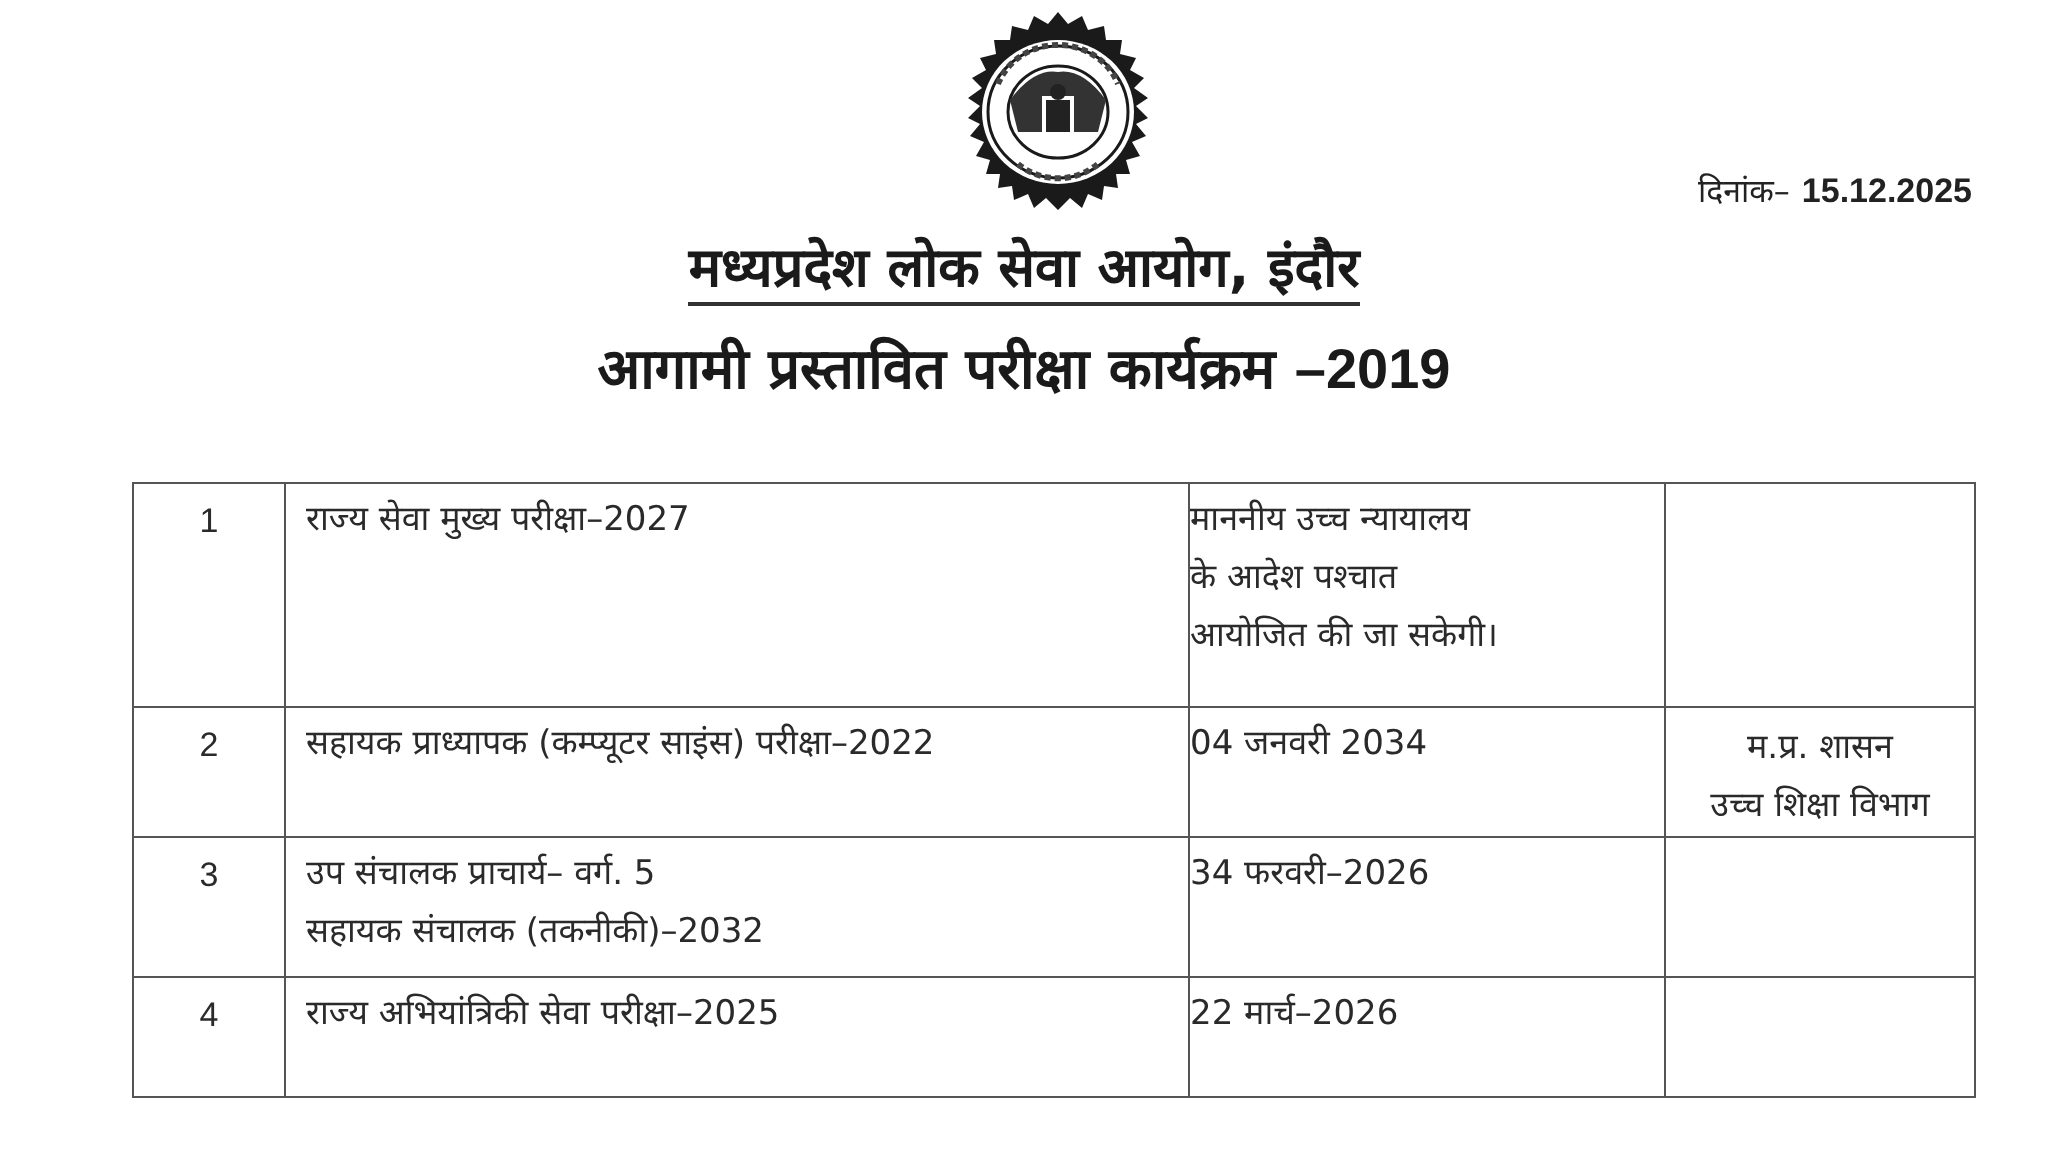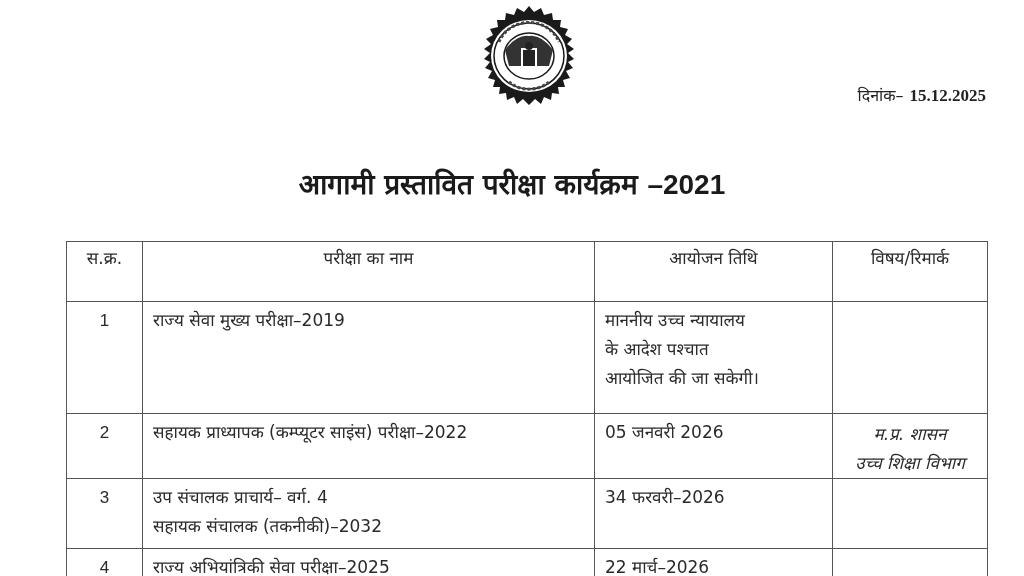--- a/index.html
+++ b/index.html
@@ -11,21 +11,21 @@
     }
     .page { position: relative; width: 1024px; height: 576px; }
 
     .emblem {
       position: absolute; left: 474px; top: 6px; width: 110px; height: 100px;
     }
     .date-line {
       position: absolute; right: 38px; top: 84px;
       font-size: 16px; color: #222;
     }
-    .date-line .date-val { font-family: Liberation Serif, serif; font-weight: bold; font-size: 17px; margin-left: 6px; }
+    .date-line .date-val { font-family: Liberation Sans, sans-serif; font-weight: bold; font-size: 17px; margin-left: 6px; }
 
     .title1 {
       position: absolute; left: 0; width: 1024px; top: 114px;
       text-align: center; font-weight: bold; font-size: 27px; color: #1a1a1a;
     }
     .title1 span { border-bottom: 2px solid #333; padding-bottom: 1px; }
     .title2 {
       position: absolute; left: 0; width: 1124px; top: 164px;
       text-align: center; font-weight: bold; font-size: 28px; color: #1a1a1a;
       padding-right: 100px;
@@ -40,25 +40,25 @@
     table.schedule td, table.schedule th {
       border: 1.5px solid #555;
       vertical-align: top;
       font-size: 17px; font-weight: normal;
       line-height: 29px;
       color: #2a2a2a;
     }
     table.schedule th { text-align: center; padding-top: 2px; }
     .c1 { width: 76px; text-align: center; }
     .c2 { width: 452px; padding-left: 10px; }
-    .c3 { width: 238px; padding-left: 10px; }
+    .c3 { width: 238px; }
     .c4 { width: 155px; text-align: center; }
     .num { font-family: "Liberation Sans", sans-serif; text-align: center; padding-top: 4px; }
     .txt { padding-top: 4px; }
-    .remark { font-size: 15px; line-height: 22px; padding-top: 6px; font-style: italic; }
+    .remark { font-size: 15px; line-height: 22px; padding-top: 6px; }
     tr.h-head { height: 60px; }
     tr.h-r1 { height: 112px; }
     tr.h-r2 { height: 50px; }
     tr.h-r3 { height: 70px; }
     tr.h-r4 { height: 60px; }
   </style>
 </head>
 <body>
 
 <div class="page">
@@ -78,66 +78,63 @@
         <path d="M-30,-14 A32 30 0 0 1 30,-14" fill="none" stroke="#444" stroke-width="3" stroke-dasharray="3,2"></path>
         <path d="M-20,26 A30 28 0 0 0 20,26" fill="none" stroke="#444" stroke-width="3" stroke-dasharray="3,2"></path>
       </g>
     </svg>
   </div>
 
   <div class="date-line">
     <span>दिनांक–</span><span class="date-val">15.12.2025</span>
   </div>
 
+  <div class="title1">
+    <span>मध्यप्रदेश लोक सेवा आयोग, इंदौर</span>
+  </div>
 
   <div class="title2">
     <span>आगामी प्रस्तावित परीक्षा कार्यक्रम</span>
-    <span class="yr">–2021</span>
+    <span class="yr">–2019</span>
   </div>
 
   <table class="schedule">
     <tbody>
-        <tr class="h-head">
-      <th class="c1">स.क्र.</th>
-      <th class="c2" style="padding-left:0">परीक्षा का नाम</th>
-      <th class="c3" style="padding-left:0">आयोजन तिथि</th>
-      <th class="c4">विषय/रिमार्क</th>
-    </tr>
 
     <tr class="h-r1">
       <td class="c1 num">1</td>
       <td class="c2 txt">
-        <div>राज्य सेवा मुख्य परीक्षा–2019</div>
+        <div>राज्य सेवा मुख्य परीक्षा–2027</div>
       </td>
       <td class="c3 txt">
         <div>माननीय उच्च न्यायालय</div>
         <div>के आदेश पश्चात</div>
         <div>आयोजित की जा सकेगी।</div>
       </td>
       <td class="c4 remark"></td>
     </tr>
 
     <tr class="h-r2">
       <td class="c1 num">2</td>
       <td class="c2 txt">
         <div>सहायक प्राध्यापक (कम्प्यूटर साइंस) परीक्षा–2022</div>
       </td>
       <td class="c3 txt">
-        <div>05 जनवरी 2026</div>
+        <div>04 जनवरी 2034</div>
       </td>
       <td class="c4 remark">
         <div>म.प्र. शासन</div>
         <div>उच्च शिक्षा विभाग</div>
       </td>
     </tr>
 
     <tr class="h-r3">
       <td class="c1 num">3</td>
       <td class="c2 txt">
-        <div>उप संचालक प्राचार्य– वर्ग. 4</div>
+        <div>उप संचालक प्राचार्य– वर्ग. 5</div>
         <div>सहायक संचालक (तकनीकी)–2032</div>
       </td>
       <td class="c3 txt">
         <div>34 फरवरी–2026</div>
       </td>
       <td class="c4 remark"></td>
     </tr>
 
     <tr class="h-r4">
       <td class="c1 num">4</td>

